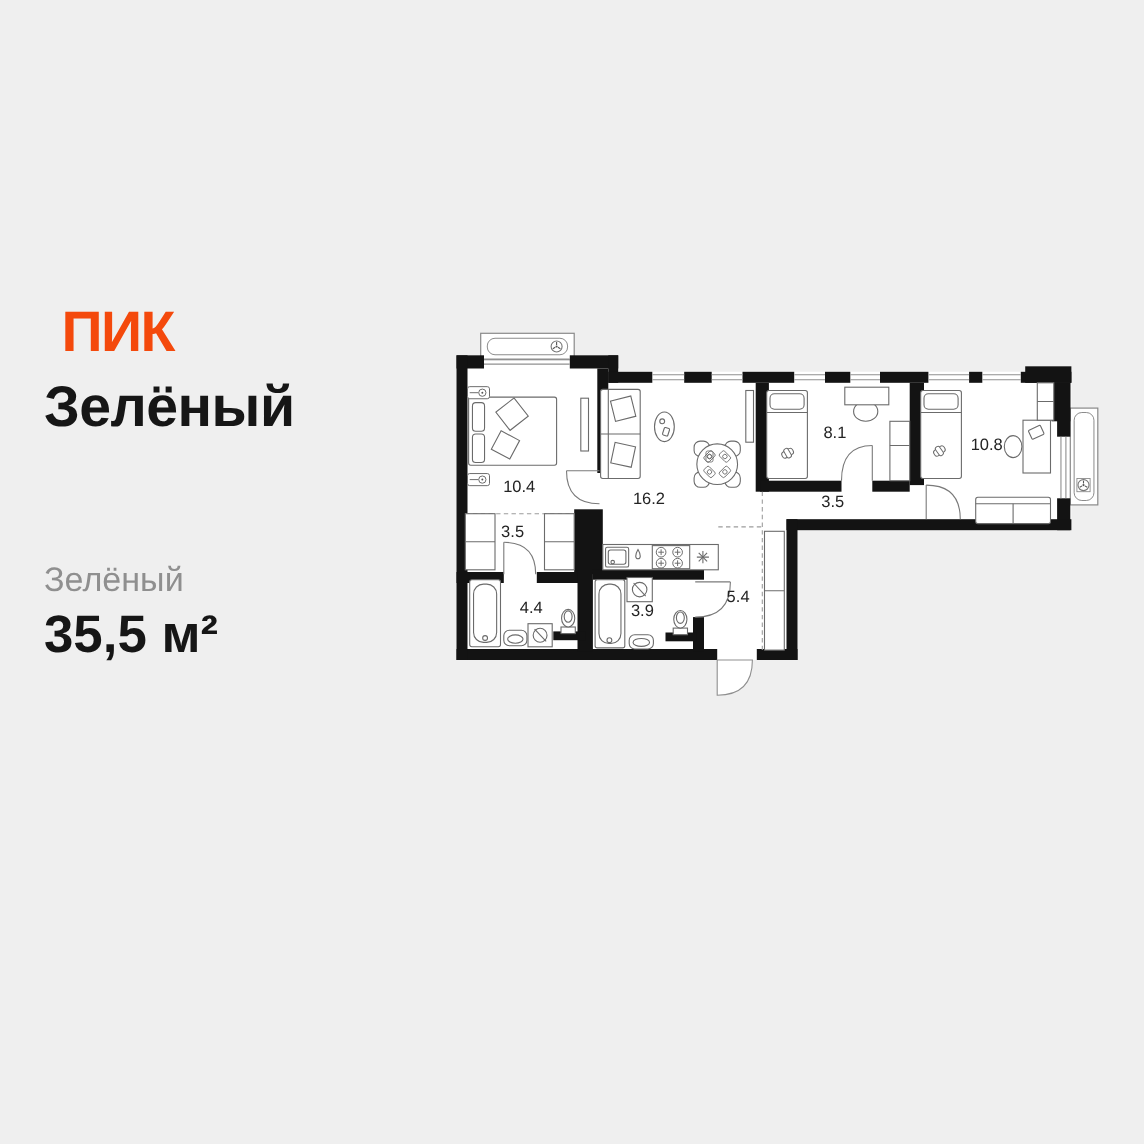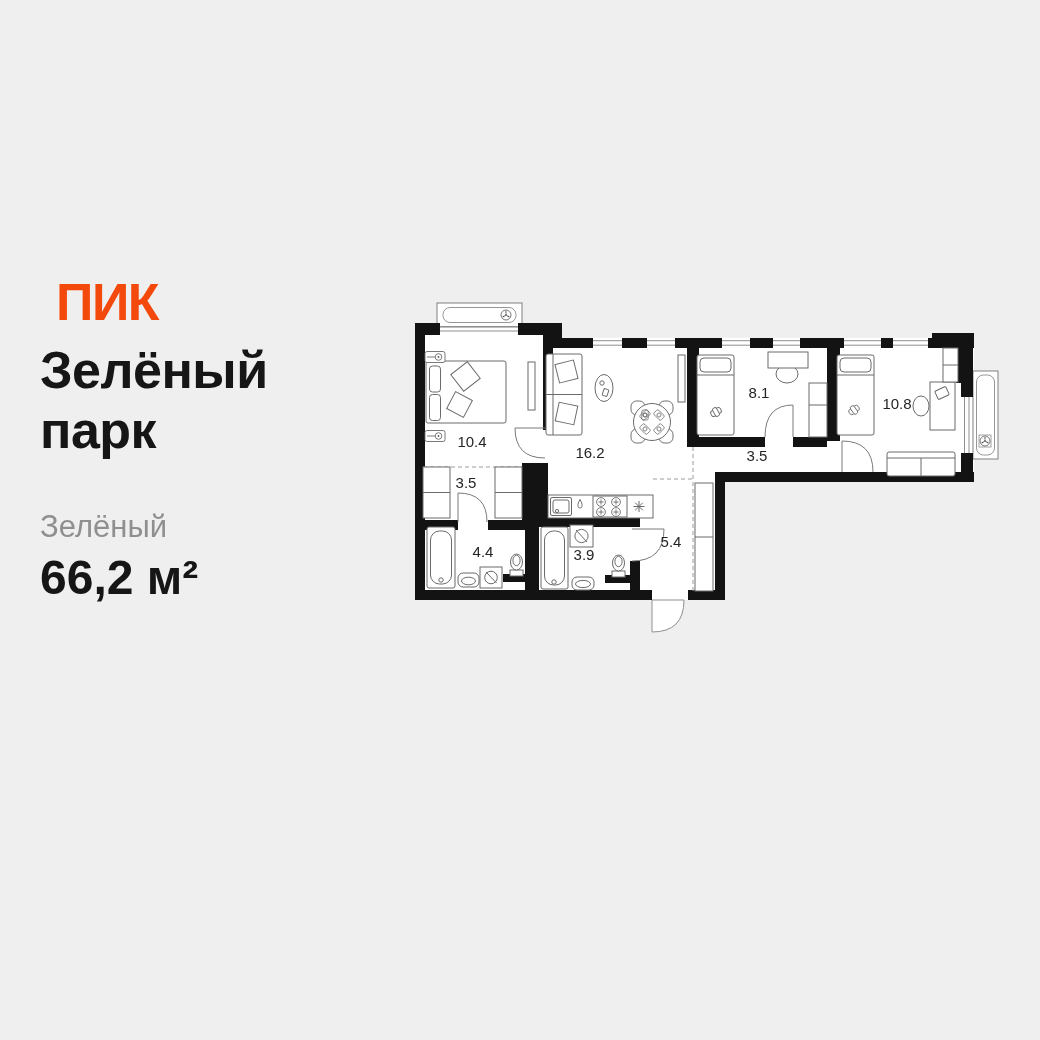--- a/index.html
+++ b/index.html
@@ -35,25 +35,24 @@
     font-size:15px;fill:#242424;text-anchor:middle;
   }
 </style>
 </head>
 <body>
 
 <div class="brand-logo">ПИК</div>
 
 <div class="listing-title">
   <div>Зелёный</div>
-  <div>парк</div>
 </div>
 
 <div class="area-label">Зелёный</div>
-<div class="area-value">66,2 м²</div>
+<div class="area-value">35,5 м²</div>
 
 <svg class="floorplan" viewBox="0 0 592 352" xmlns="http://www.w3.org/2000/svg">
   <defs>
     <g id="fan">
       <circle r="5" fill="#fff" stroke="#777" stroke-width="1"></circle>
       <line x1="0" y1="-1.4" x2="0" y2="-4" stroke="#555" stroke-width="1"></line>
       <line x1="0" y1="-1.4" x2="0" y2="-4" stroke="#555" stroke-width="1" transform="rotate(120)"></line>
       <line x1="0" y1="-1.4" x2="0" y2="-4" stroke="#555" stroke-width="1" transform="rotate(240)"></line>
       <circle r="1" fill="#555"></circle>
     </g>

